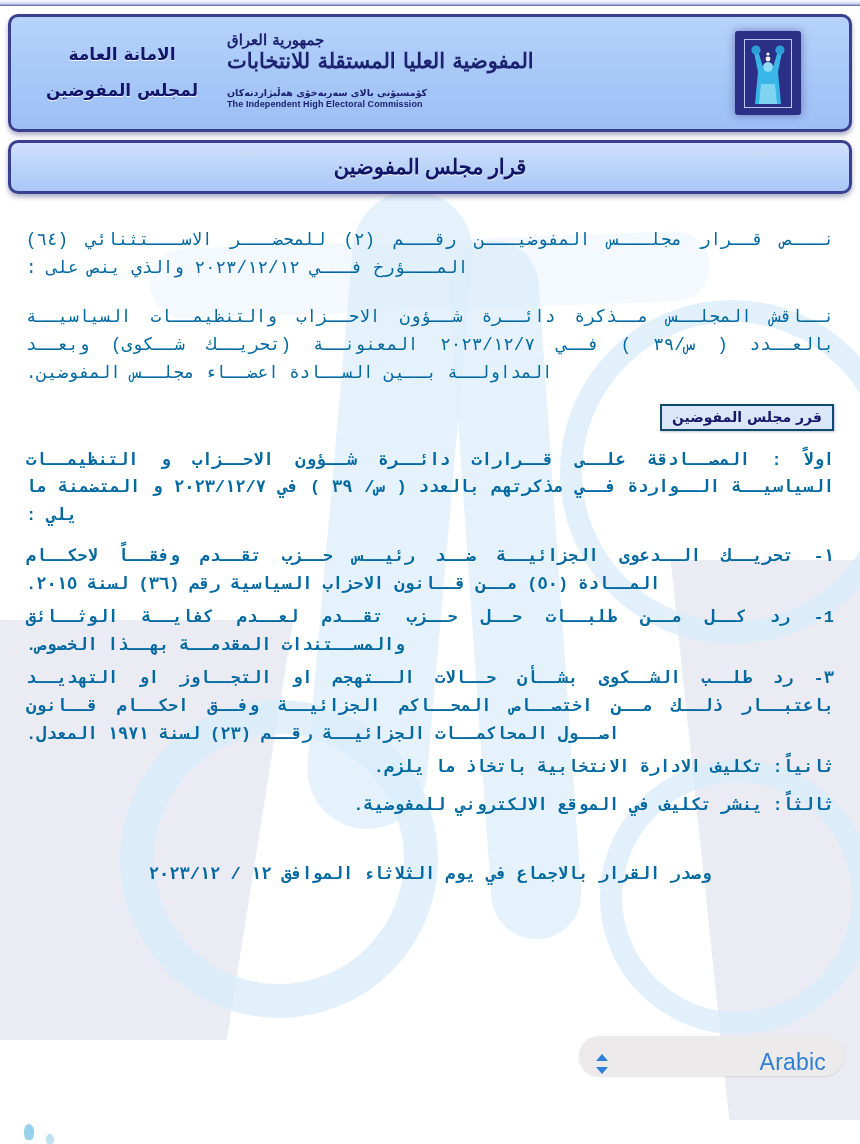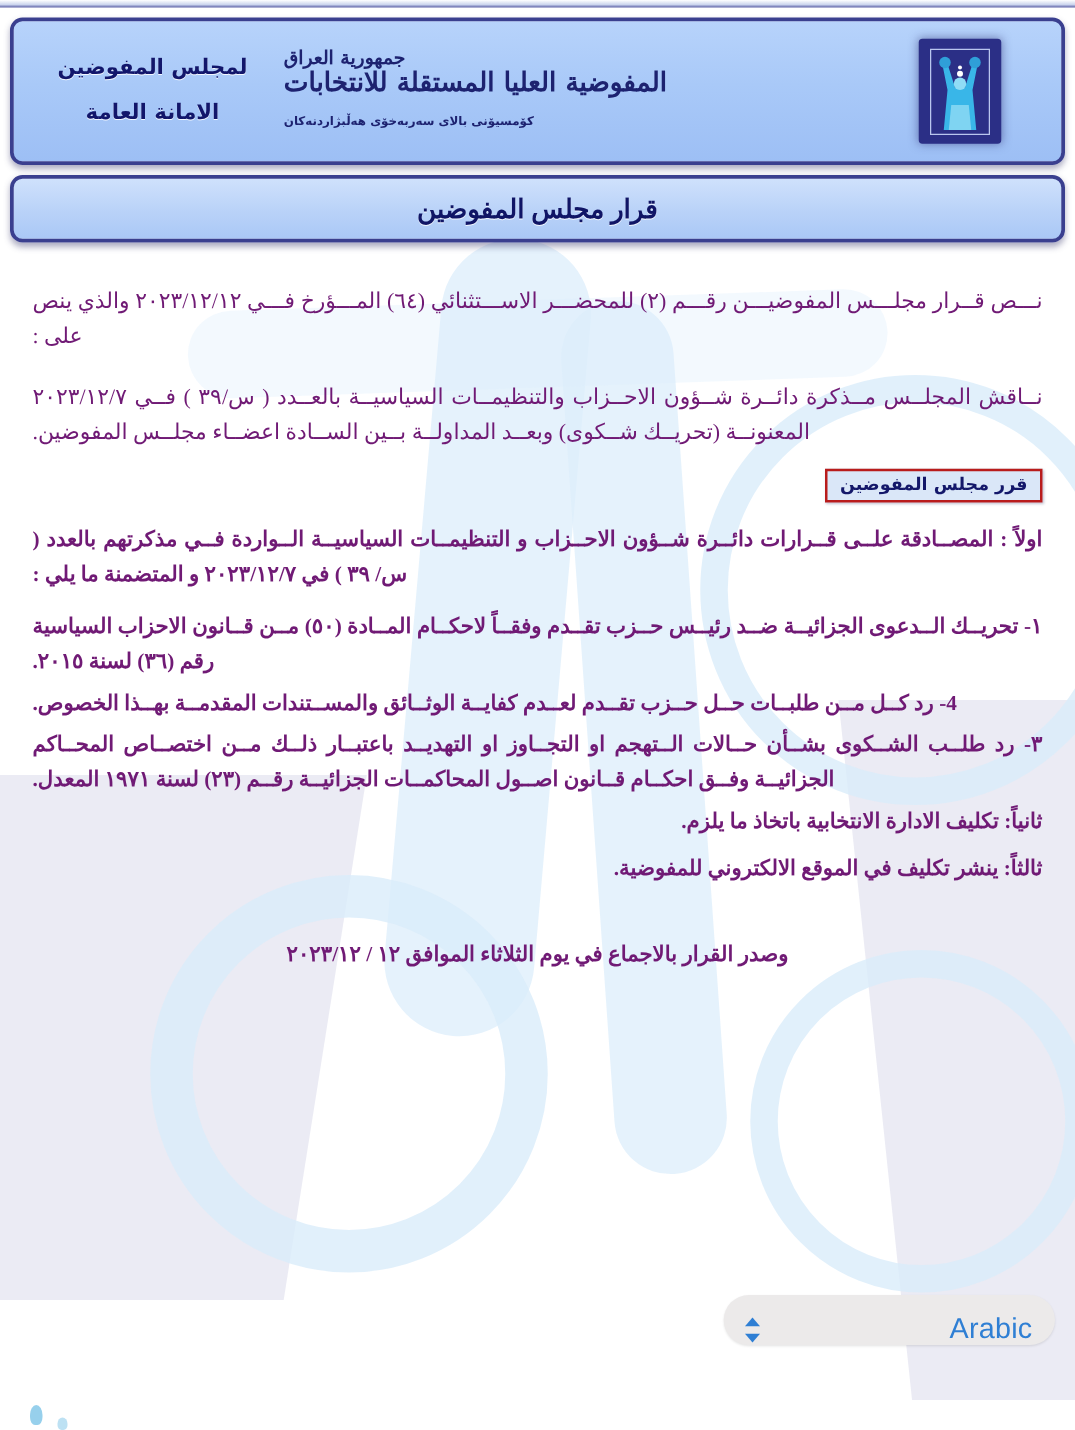--- a/index.html
+++ b/index.html
@@ -174,34 +174,34 @@
     left: 0;
     right: 0;
     top: 206px;
     bottom: 130px;
     z-index: 4;
     padding: 20px 26px 0 26px;
     box-sizing: border-box;
   }
 
   .para {
-    color: #701a75;
-    font-family: Liberation Serif, serif;
+    color: #0369a1;
+    font-family: Liberation Mono, monospace;
     font-size: 17.5px;
     line-height: 1.62;
     text-align: justify;
     text-align-last: left;
     margin: 0 0 14px 0;
     letter-spacing: .2px;
   }
   .para.intro { margin-bottom: 20px; }
 
   .boxed-label {
     display: inline-block;
-    border: 2px solid #b91c1c;
+    border: 2px solid #0c4a6e;
     background: #dae7f8;
     color: #14186a;
     font-family: "DejaVu Sans", sans-serif;
     font-weight: bold;
     font-size: 14px;
     padding: 3px 10px 4px 10px;
     margin: 2px 0 16px 0;
     box-shadow: 1px 1px 2px rgba(60,60,110,.3);
   }
   .boxed-row { text-align: right; }
@@ -311,46 +311,47 @@
         <circle cx="23" cy="25" r="5" fill="#8fdcf6"></circle>
         <circle cx="23" cy="17" r="2.4" fill="#ffffff"></circle>
         <circle cx="23" cy="12" r="1.6" fill="#ffffff"></circle>
       </svg>
     </div>
 
     <div class="crest">
       <div class="ar1">جمهورية العراق</div>
       <div class="ar2">المفوضية العليا المستقلة للانتخابات</div>
       <div class="ku">كۆمسیۆنی بالای سەربەخۆی ھەڵبژاردنەكان</div>
+      <div class="en">The Independent High Electoral Commission</div>
     </div>
 
     <div class="secretariat">
+      <div>الامانة العامة</div>
       <div>لمجلس المفوضين</div>
-      <div>الامانة العامة</div>
     </div>
   </div>
 
   <div class="title-panel">
     <span class="txt">قرار مجلس المفوضين</span>
   </div>
 
   <div class="doc-body">
 
     <p class="para intro">نـــص قــرار مجلـــس المفوضيـــن رقـــم (٢) للمحضـــر الاســـتثنائي (٦٤) المـــؤرخ فـــي ٢٠٢٣/١٢/١٢ والذي ينص على :</p>
 
     <p class="para">نــاقش المجلــس مــذكرة دائــرة شــؤون الاحــزاب والتنظيمــات السياسيــة بالعــدد ( س/٣٩ ) فــي ٢٠٢٣/١٢/٧ المعنونــة (تحريــك شــكوى) وبعــد المداولــة بــين الســادة اعضــاء مجلــس المفوضين.</p>
 
     <div class="boxed-row">
       <span class="boxed-label">قرر مجلس المفوضين</span>
     </div>
 
     <p class="para bold">اولاً : المصــادقة علــى قــرارات دائــرة شــؤون الاحــزاب و التنظيمــات السياسيــة الــواردة فــي مذكرتهم بالعدد ( س/ ٣٩ ) في ٢٠٢٣/١٢/٧ و المتضمنة ما يلي :</p>
 
     <p class="para item">١- تحريــك الــدعوى الجزائيــة ضــد رئيــس حــزب تقــدم وفقــاً لاحكــام المــادة (٥٠) مــن قــانون الاحزاب السياسية رقم (٣٦) لسنة ٢٠١٥.</p>
-    <p class="para item">4- رد كــل مــن طلبــات حــل حــزب تقــدم لعــدم كفايــة الوثــائق والمســتندات المقدمــة بهــذا الخصوص.</p>
+    <p class="para item">1- رد كــل مــن طلبــات حــل حــزب تقــدم لعــدم كفايــة الوثــائق والمســتندات المقدمــة بهــذا الخصوص.</p>
     <p class="para item">٣- رد طلــب الشــكوى بشــأن حــالات الــتهجم او التجــاوز او التهديــد باعتبــار ذلــك مــن اختصــاص المحــاكم الجزائيــة وفــق احكــام قــانون اصــول المحاكمــات الجزائيــة رقــم (٢٣) لسنة ١٩٧١ المعدل.</p>
 
     <p class="para clause">ثانياً: تكليف الادارة الانتخابية باتخاذ ما يلزم.</p>
     <p class="para clause">ثالثاً: ينشر تكليف في الموقع الالكتروني للمفوضية.</p>
 
     <p class="para closing">وصدر القرار بالاجماع في يوم الثلاثاء الموافق ١٢ / ٢٠٢٣/١٢</p>
   </div>
 
   <div class="bottom-zone">
     <div class="lang-pill">

